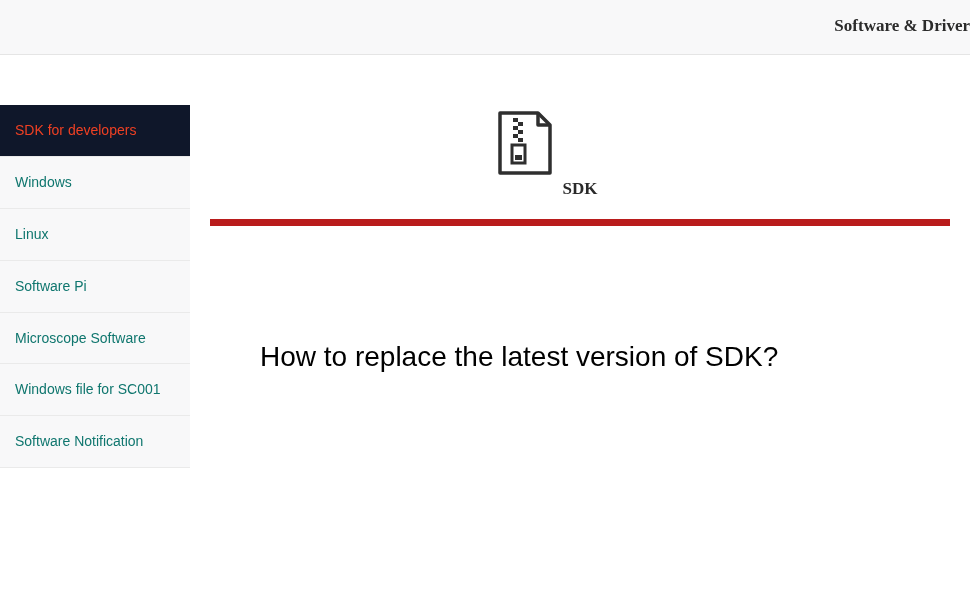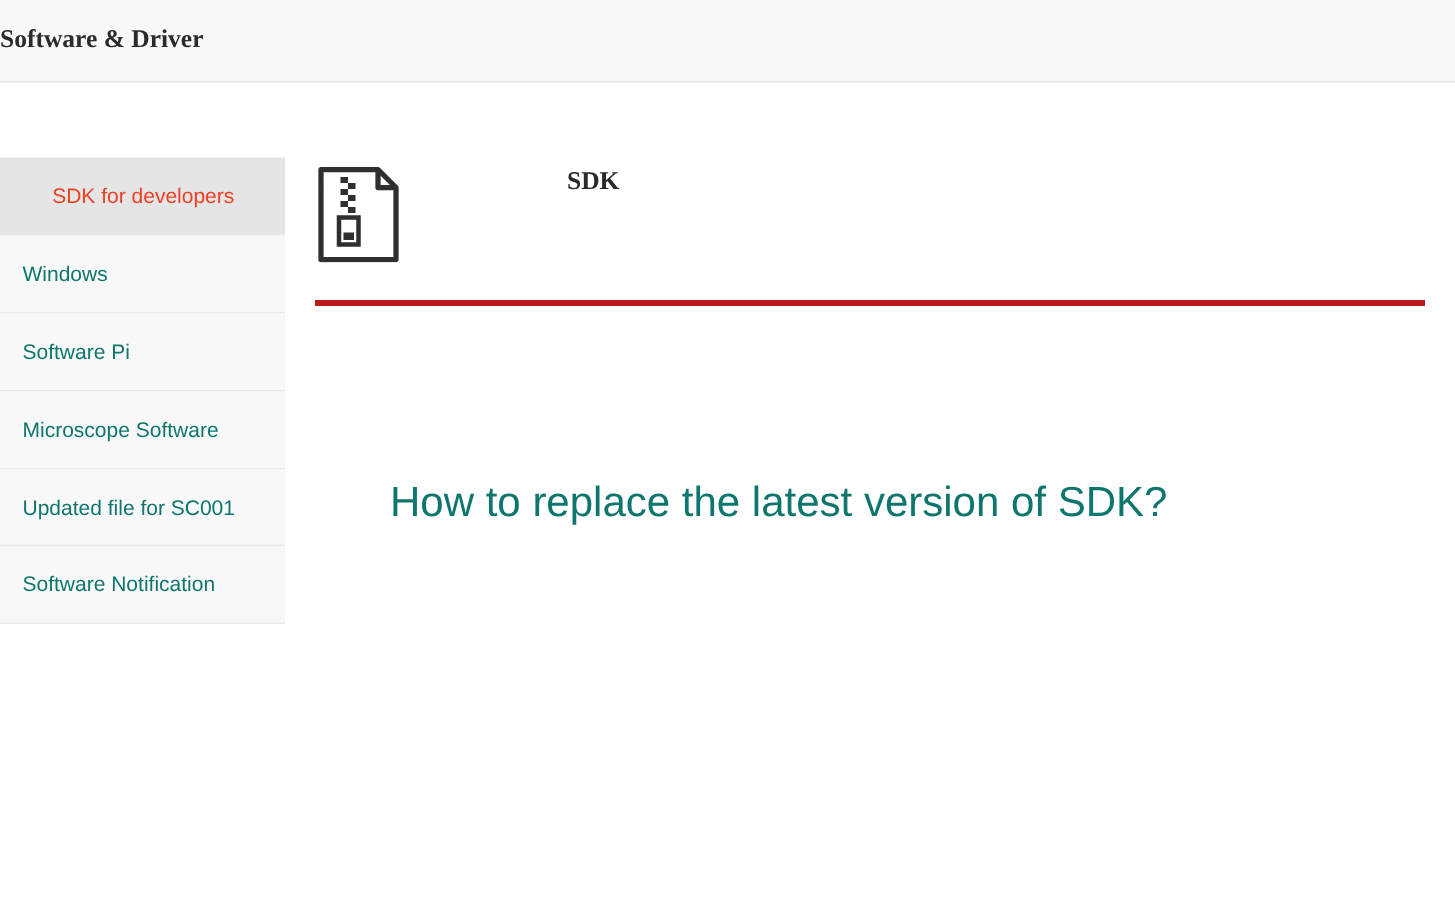--- a/index.html
+++ b/index.html
@@ -5,21 +5,21 @@
     * { box-sizing: border-box; margin: 0; padding: 0; }
     body {
       font-family: "Segoe UI", Arial, sans-serif;
       background: #ffffff;
       width: 970px;
       height: 600px;
       overflow: hidden;
     }
     .header {
       background: #f8f8f9;
-      text-align: left;
+      text-align: right;
       padding: 16px 0 18px 0;
       border-bottom: 1px solid #e5e5e5;
       margin-bottom: 50px;
     }
     .header h1 {
       font-family: Georgia, "Times New Roman", serif;
       font-size: 17px;
       font-weight: 600;
       color: #2b2b2b;
     }
@@ -34,75 +34,79 @@
       padding: 16px 14px 16px 15px;
       font-size: 14px;
       color: #0f766e;
       border-bottom: 1px solid #eaeaea;
       cursor: pointer;
       background: #f8f8f9;
       line-height: 1.35;
     }
     .sidebar-item.active {
       color: #ee4023;
-      background: #e5e5e5;
-      text-align: center;
+      background: #0f172a;
     }
     .main {
       flex: 1;
       padding-left: 20px;
       padding-right: 20px;
     }
     .sdk-row {
       display: flex;
-      border-bottom: 4px solid #b91c1c;
+      align-items: center;
+      border-bottom: 7px solid #b91c1c;
       padding-bottom: 20px;
       padding-top: 6px;
+      flex-direction: column;
     }
     .zip-icon {
       margin-left: 0;
       margin-right: 110px;
     }
     .sdk-label {
       font-family: Georgia, "Times New Roman", serif;
       font-size: 17px;
       font-weight: 700;
       color: #2a2a2a;
     }
     .question {
       margin-top: 115px;
       margin-left: 50px;
       font-size: 28px;
-      color: #0f766e;
+      color: #000000;
       font-weight: 400;
     }
   </style>
 </head>
 <body>
 
 <div class="header">
   <h1>Software &amp; Driver</h1>
 </div>
 
 <div class="container">
   <div class="sidebar">
     <div class="sidebar-item active">
       <span>SDK for developers</span>
     </div>
     <div class="sidebar-item">
       <span>Windows</span>
     </div>
     <div class="sidebar-item">
+      <span>Linux</span>
+    </div>
+    <div class="sidebar-item">
       <span>Software Pi</span>
     </div>
     <div class="sidebar-item">
       <span>Microscope Software</span>
     </div>
     <div class="sidebar-item">
-      <span>Updated file for SC001</span>
+      <span>Windows file for SC001</span>
     </div>
     <div class="sidebar-item">
       <span>Software Notification</span>
     </div>
   </div>
 
   <div class="main">
     <div class="sdk-row">
       <span class="zip-icon">
         <svg width="58" height="64" viewBox="0 0 58 64" fill="none">

